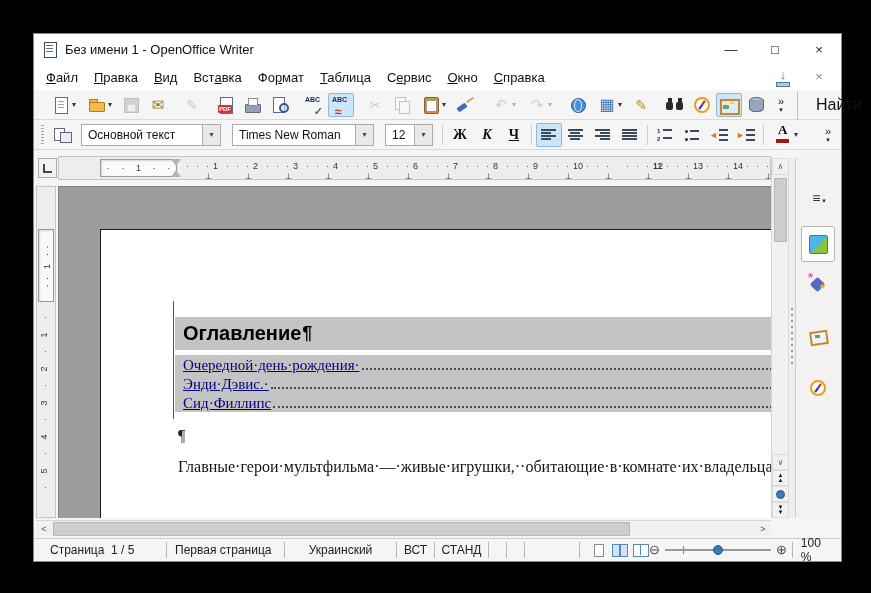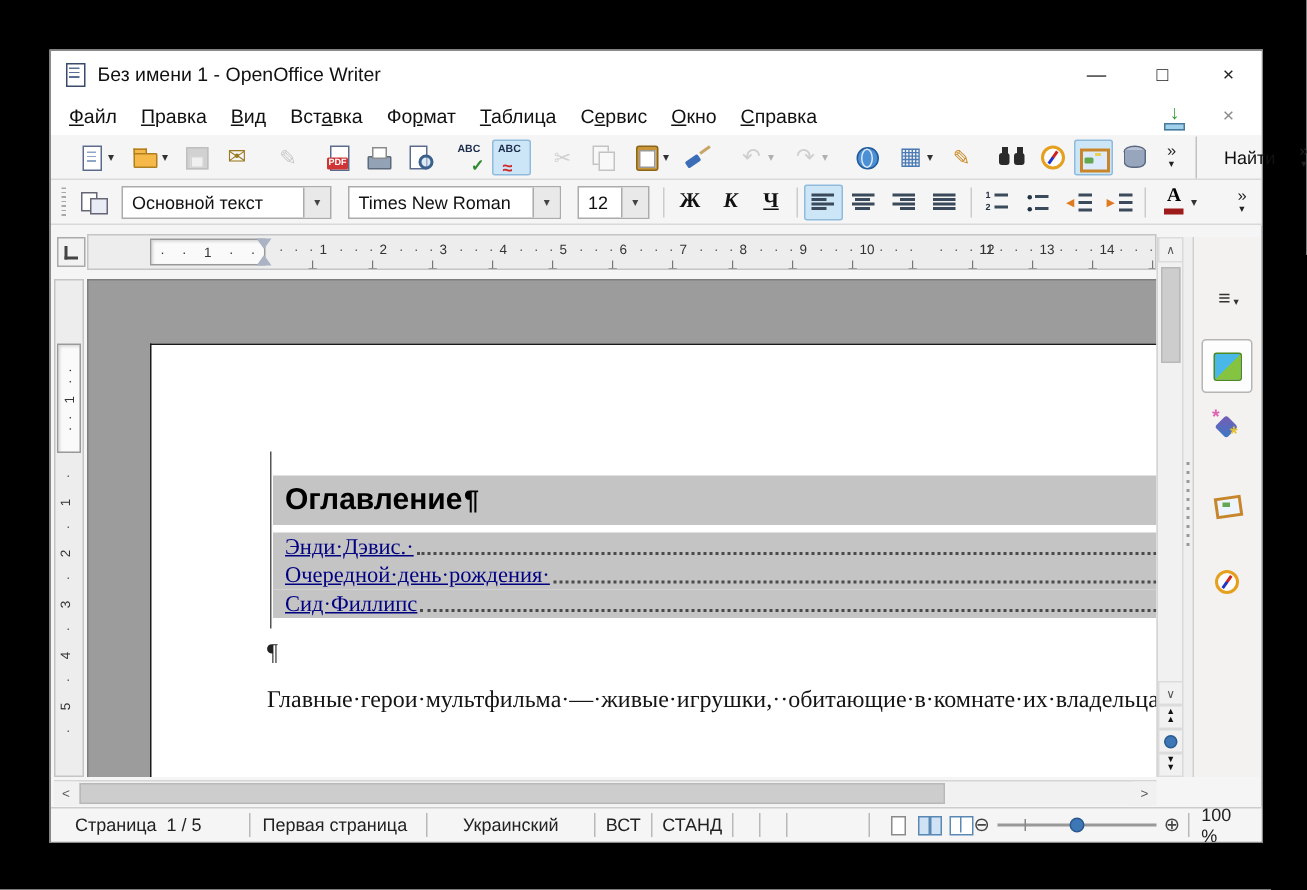--- a/index.html
+++ b/index.html
@@ -30,21 +30,21 @@
         background:repeating-linear-gradient(180deg,#a8a8a8 0 1px,transparent 1px 3px)}
   .tsep{width:1px;height:20px;background:#cccccc;margin:0 3px}
   .tbound{width:6px;height:28px;border-left:1px solid #c2c2c2;margin-left:5px}
   .tspacer{flex:1}
   .tbtn{width:26px;height:24px;border:1px solid transparent;border-radius:2px;display:flex;
         align-items:center;justify-content:center;position:relative;flex:none}
   .tbtn.dd{width:35px}
   .ddarr{font-size:8px;color:#333;margin-left:1px}
   .tbtn.disabled{opacity:.35;filter:grayscale(1)}
   .tbtn.active{background:#cde6f7;border-color:#8fbbdd}
-  .tlab{font-size:12px;color:#111;margin:0 8px}
+  .tlab{font-size:16px;color:#111;margin:0 8px}
   .ovf{width:16px;height:24px;display:flex;flex-direction:column;align-items:center;
        justify-content:center;color:#222;margin:0 2px;flex:none}
   .ovf .ovf1{font-size:11px;line-height:9px}
   .ovf .ovf2{font-size:7px;line-height:7px}
   .combo{height:22px;background:#fff;border:1px solid #ababab;display:flex;align-items:center;
          font-size:12px;margin:0 5px;flex:none}
   .combo .val{padding:0 6px;flex:1;white-space:nowrap;overflow:hidden;color:#111}
   .combo .cdd{width:18px;height:100%;background:#e9e9e9;border-left:1px solid #ababab;display:flex;
               align-items:center;justify-content:center;font-size:8px;color:#444}
 
@@ -138,21 +138,21 @@
        border:1px solid #999;box-shadow:inset 1px 1px 2px rgba(0,0,0,.15);display:flex;align-items:center;justify-content:center}
   .ruler-v .marginbox span{transform:rotate(-90deg);white-space:pre;letter-spacing:1px}
   .ruler-v .tick-num{position:absolute;left:4px;transform:rotate(-90deg)}
   .ruler-v .tick-dot{position:absolute;left:7px;color:#555}
 
   
   .docview{position:absolute;left:24px;top:152px;width:713px;height:332px;background:#9c9c9c;
        border-top:1px solid #7e7e7e;border-left:1px solid #7e7e7e;overflow:hidden}
   .page{position:absolute;left:41px;top:42px;width:672px;height:290px;background:#fff;
        border-top:1px solid #1a1a1a;border-left:1px solid #1a1a1a;overflow:hidden}
-  .toc{position:absolute;left:79px;top:71px;width:604px;height:118px;border-left:1px solid #555}
+  .toc{position:absolute;left:72px;top:71px;width:604px;height:118px;border-left:1px solid #555}
   .toc-head{position:absolute;left:1px;top:16px;right:0;height:33px;background:#c4c4c4;display:flex;align-items:center}
   .toc-head .txt{font:bold 20px "Liberation Sans",sans-serif;color:#000;padding-left:8px}
   .toc-head .mark{font:bold 18px "Liberation Sans",sans-serif;color:#000;margin-left:1px}
   .toc-rows{position:absolute;left:1px;top:54px;right:0}
   .toc-row{height:19px;background:#c4c4c4;display:flex;align-items:flex-end;padding-left:8px;margin-bottom:0}
   .toc-row .lnk{font:15px/18px "Liberation Serif",serif;color:#000080;text-decoration:underline;white-space:pre}
   .toc-row .leader{flex:1;border-bottom:2px dotted #4a4a4a;margin:0 1px 4px 2px}
   .mark-line{position:absolute;left:77px;top:197px;font:16px "Liberation Serif",serif;color:#222}
   .body-line{position:absolute;left:77px;font:16px/20px "Liberation Serif",serif;color:#141414;white-space:pre}
 
@@ -514,25 +514,25 @@
 
   <div class="docview">
     <div class="page">
       <div class="toc">
         <div class="toc-head">
           <span class="txt">Оглавление</span>
           <span class="mark">¶</span>
         </div>
         <div class="toc-rows" id="toc-rows">
             <div class="toc-row">
-              <span class="lnk">Энди·Дэвис.·</span>
+              <span class="lnk">Очередной·день·рождения·</span>
               <span class="leader"></span>
             </div>
             <div class="toc-row">
-              <span class="lnk">Очередной·день·рождения·</span>
+              <span class="lnk">Энди·Дэвис.·</span>
               <span class="leader"></span>
             </div>
             <div class="toc-row">
               <span class="lnk">Сид·Филлипс</span>
               <span class="leader"></span>
             </div>
           </div>
       </div>
       <div class="mark-line">¶</div>
       <div class="body-line" id="body-line-0" style="top:227px">Главные·герои·мультфильма·—·живые·игрушки,··обитающие·в·комнате·их·владельца,·</div>

